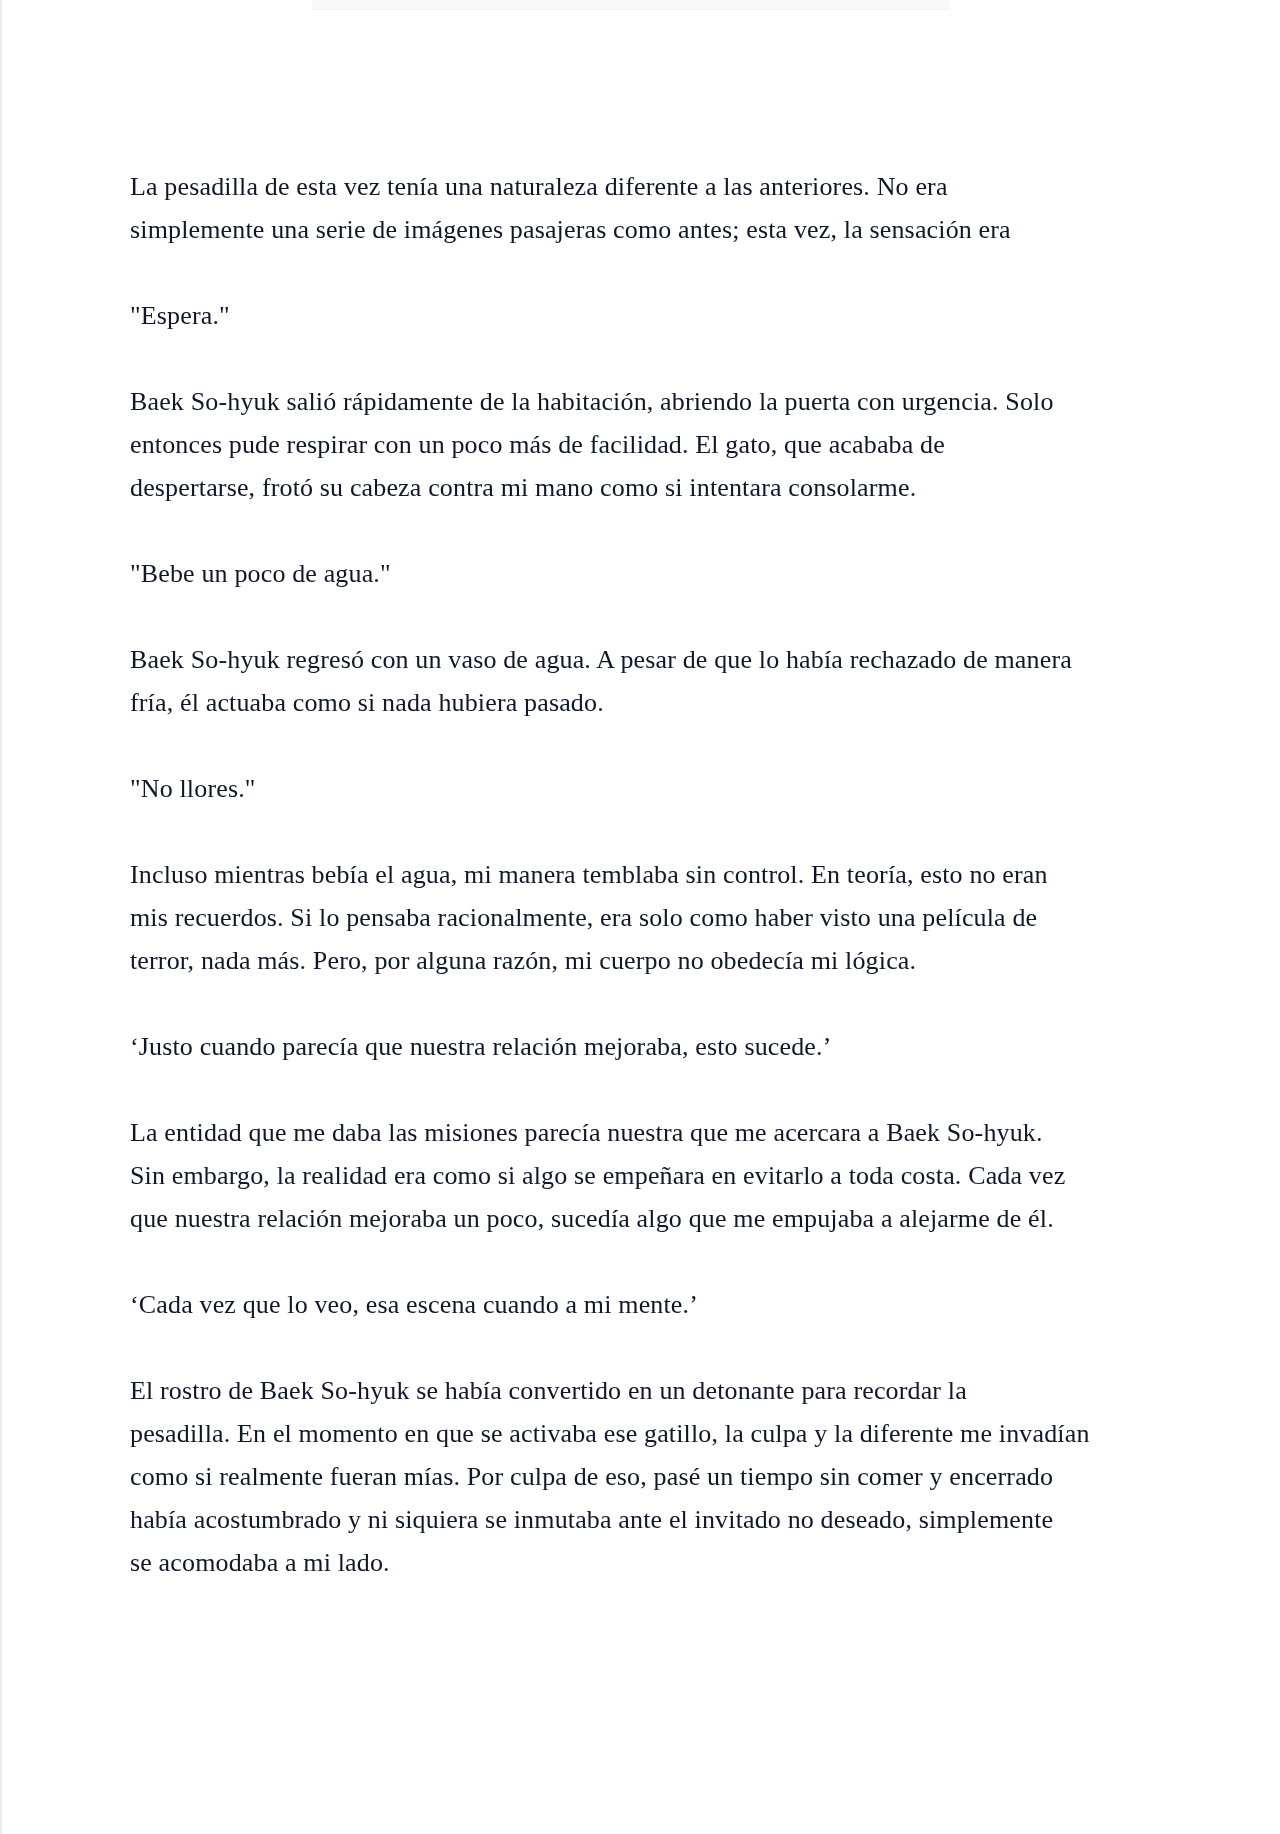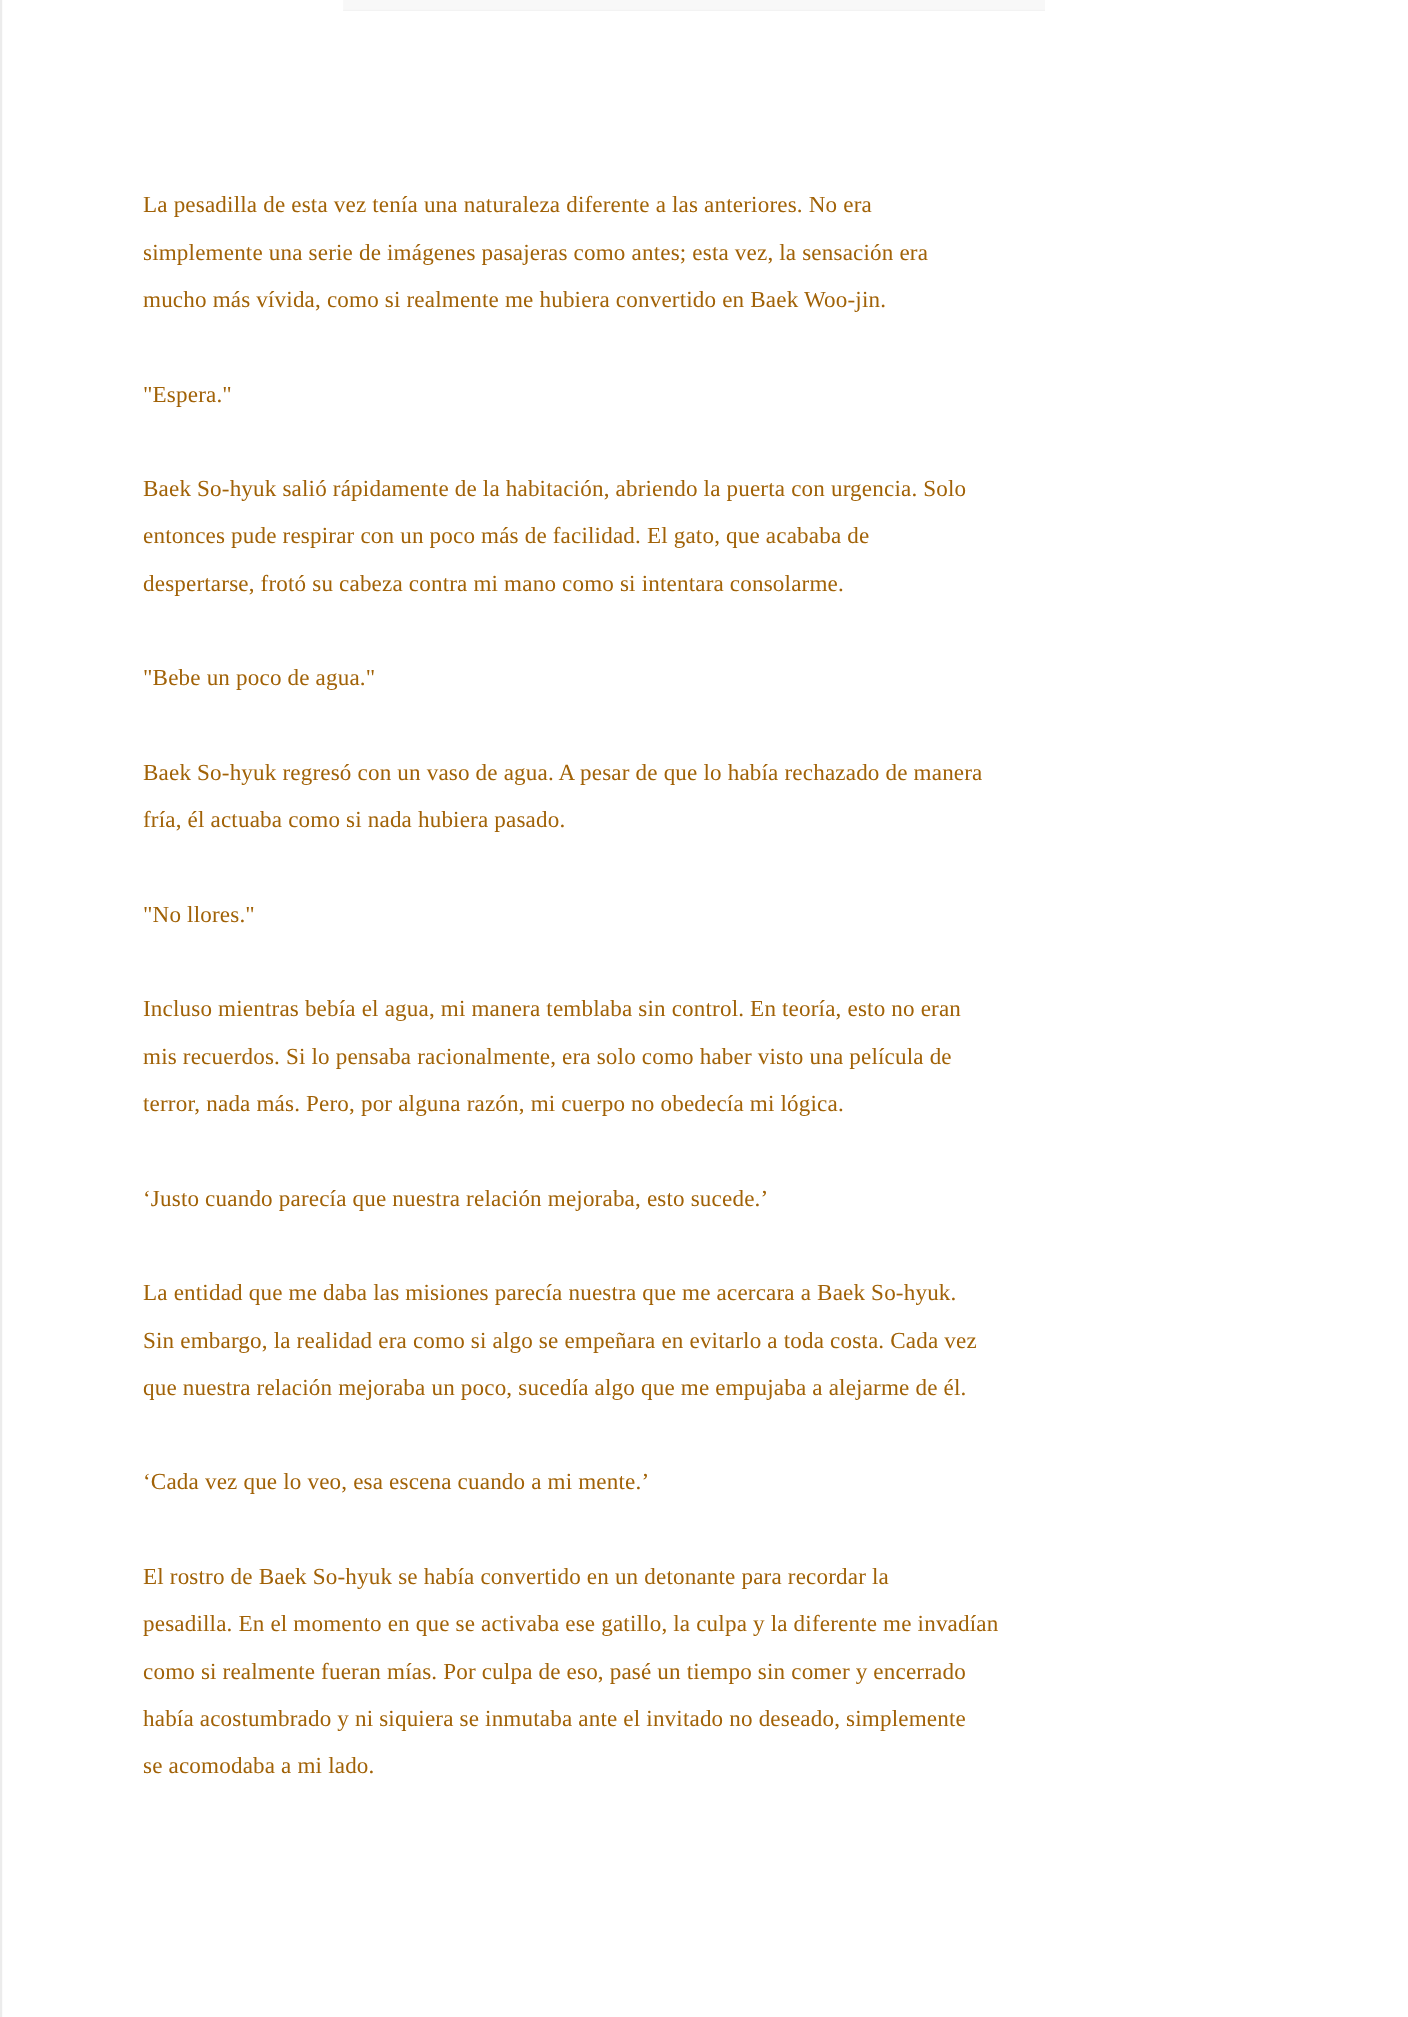--- a/index.html
+++ b/index.html
@@ -1,35 +1,34 @@
 <!DOCTYPE html>
 <html><head>
 <meta charset="utf-8">
 <style>
   html, body { margin: 0; padding: 0; background: #ffffff; }
   body { width: 1280px; height: 1834px; position: relative; overflow: hidden; }
   .left-edge { position: absolute; left: 0; top: 0; width: 2px; height: 1834px; background: #ececec; }
   .top-bar { position: absolute; left: 312px; top: 0; width: 638px; height: 9px; background: #f8f8f8; border-bottom: 1px solid #f3f3f3; }
   .page { position: absolute; left: 130px; top: 165px; width: 1060px;
           font-family: "Liberation Serif", "DejaVu Serif", serif;
-          font-size: 21px; color: #a16207; letter-spacing: 0.15px; }
+          font-size: 26px; color: #0f172a; letter-spacing: 0.15px; }
   .para { margin: 0 0 43px 0; }
   .line { display: block; height: 43px; line-height: 43px; white-space: nowrap; }
 </style>
 </head>
 <body>
 
 <div class="left-edge"></div>
 <div class="top-bar"></div>
 
 <main class="page">
   <p class="para">
     <span class="line">La pesadilla de esta vez tenía una naturaleza diferente a las anteriores. No era</span>
     <span class="line">simplemente una serie de imágenes pasajeras como antes; esta vez, la sensación era</span>
-    <span class="line">mucho más vívida, como si realmente me hubiera convertido en Baek Woo-jin.</span>
   </p>
   <p class="para">
     <span class="line">"Espera."</span>
   </p>
   <p class="para">
     <span class="line">Baek So-hyuk salió rápidamente de la habitación, abriendo la puerta con urgencia. Solo</span>
     <span class="line">entonces pude respirar con un poco más de facilidad. El gato, que acababa de</span>
     <span class="line">despertarse, frotó su cabeza contra mi mano como si intentara consolarme.</span>
   </p>
   <p class="para">

